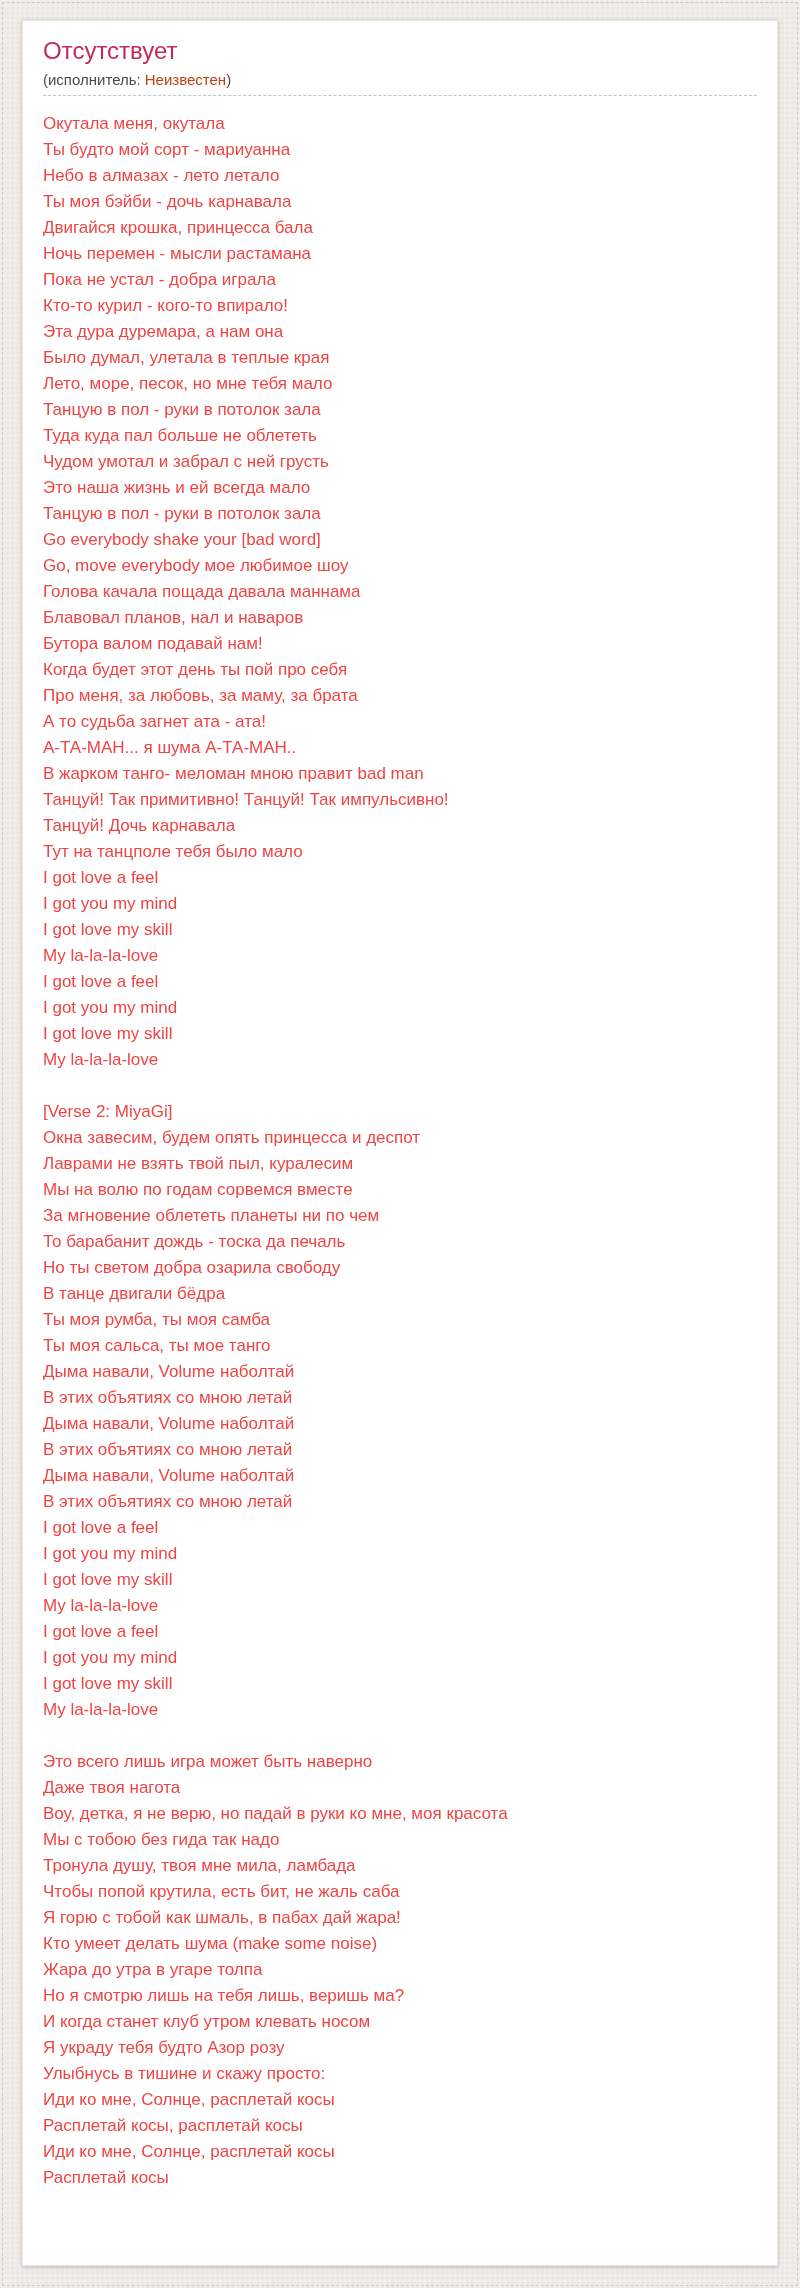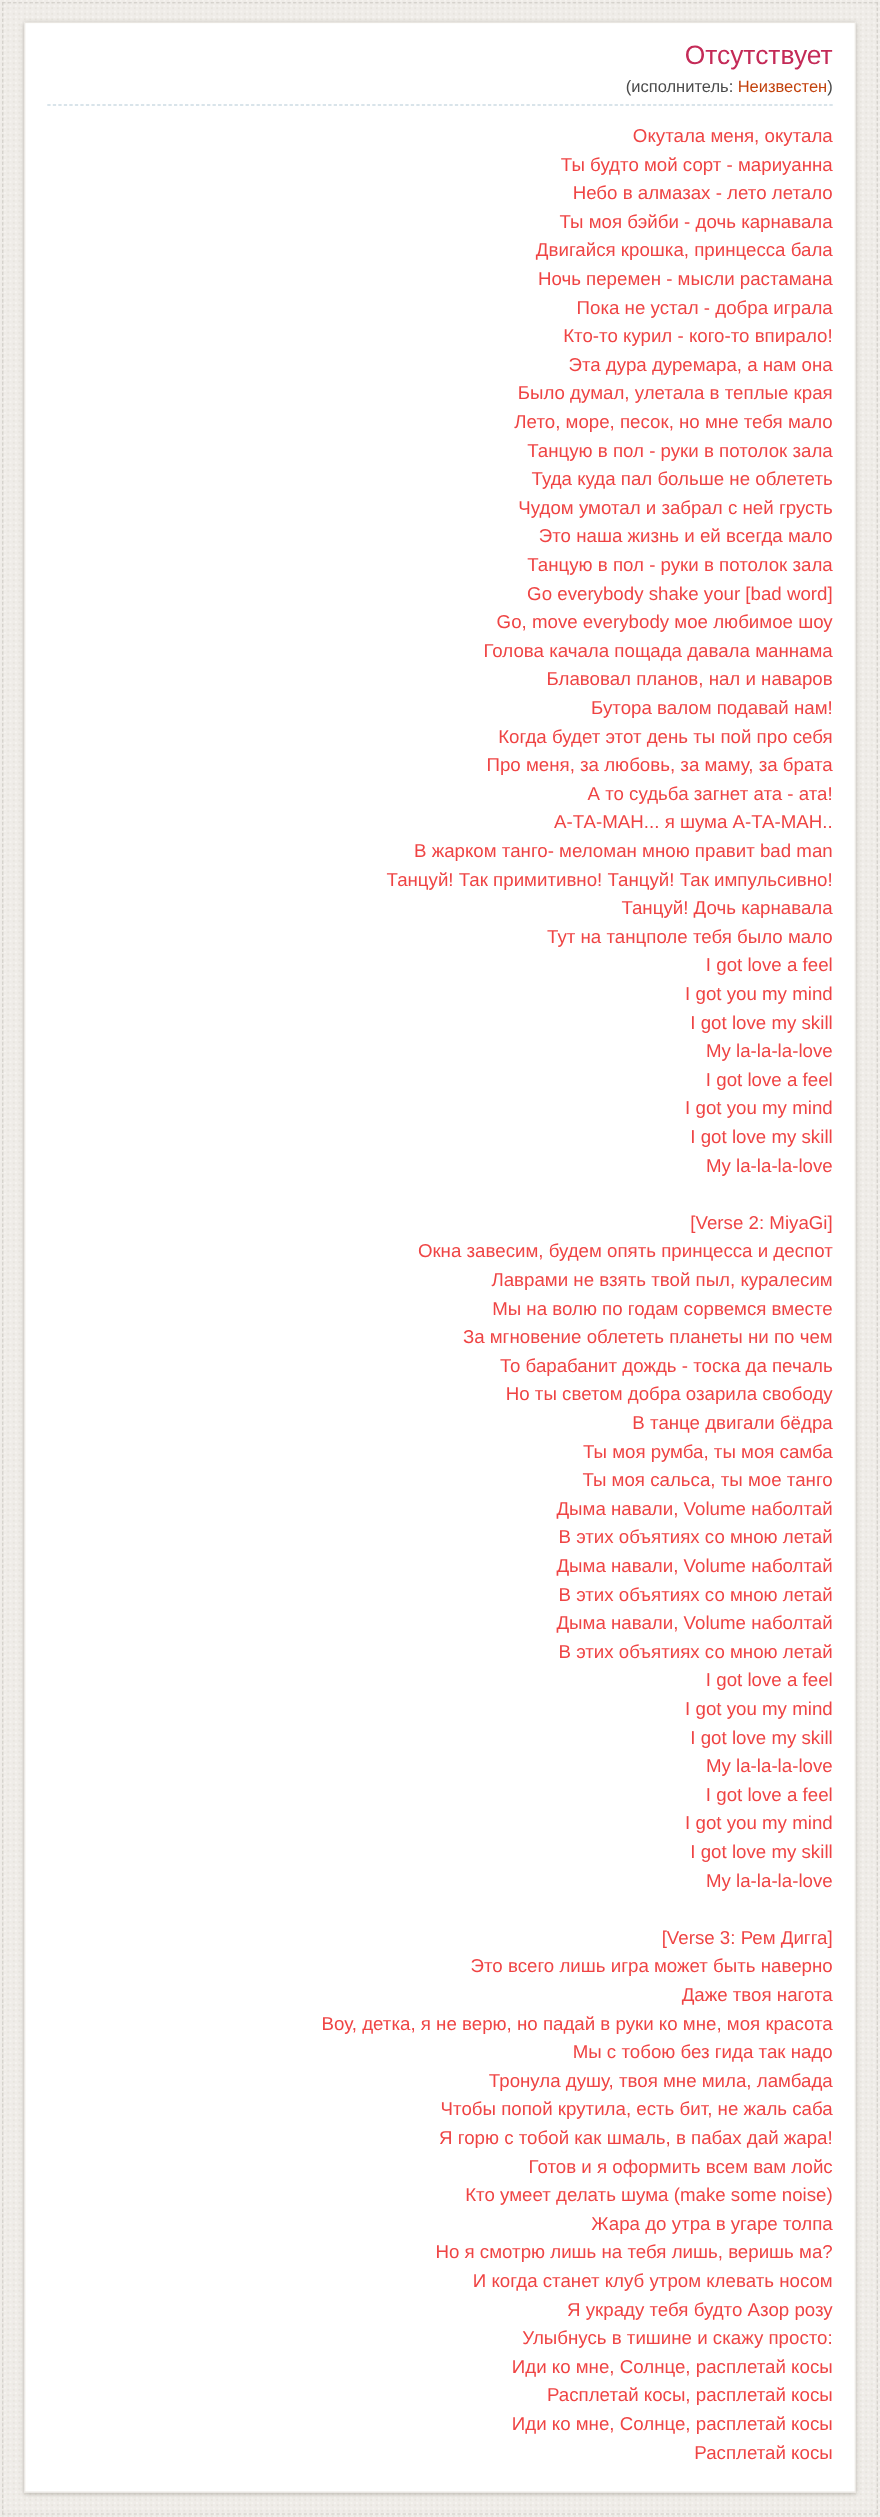--- a/index.html
+++ b/index.html
@@ -29,21 +29,20 @@
     position: absolute;
     left: 22px;
     top: 20px;
     width: 756px;
     height: 2246px;
     box-sizing: border-box;
     background: #ffffff;
     border: 1px solid #e9e6e1;
     box-shadow: 0 1px 4px rgba(120,115,105,0.45);
     padding: 16px 20px 26px 20px;
-    text-align: right;
   }
   .song-title {
     margin: 0;
     font-size: 24px;
     line-height: 28px;
     font-weight: normal;
     color: #c42a57;
   }
   .artist-line {
     margin-top: 5px;
@@ -139,29 +138,27 @@
       <div class="lyric-line">В этих объятиях со мною летай</div>
       <div class="lyric-line">I got love a feel</div>
       <div class="lyric-line">I got you my mind</div>
       <div class="lyric-line">I got love my skill</div>
       <div class="lyric-line">My la-la-la-love</div>
       <div class="lyric-line">I got love a feel</div>
       <div class="lyric-line">I got you my mind</div>
       <div class="lyric-line">I got love my skill</div>
       <div class="lyric-line">My la-la-la-love</div>
       <div class="lyric-line">&nbsp;</div>
-      <div class="lyric-line">[Verse 3: Рем Дигга]</div>
       <div class="lyric-line">Это всего лишь игра может быть наверно</div>
       <div class="lyric-line">Даже твоя нагота</div>
       <div class="lyric-line">Воу, детка, я не верю, но падай в руки ко мне, моя красота</div>
       <div class="lyric-line">Мы с тобою без гида так надо</div>
       <div class="lyric-line">Тронула душу, твоя мне мила, ламбада</div>
       <div class="lyric-line">Чтобы попой крутила, есть бит, не жаль саба</div>
       <div class="lyric-line">Я горю с тобой как шмаль, в пабах дай жара!</div>
-      <div class="lyric-line">Готов и я оформить всем вам лойс</div>
       <div class="lyric-line">Кто умеет делать шума (make some noise)</div>
       <div class="lyric-line">Жара до утра в угаре толпа</div>
       <div class="lyric-line">Но я смотрю лишь на тебя лишь, веришь ма?</div>
       <div class="lyric-line">И когда станет клуб утром клевать носом</div>
       <div class="lyric-line">Я украду тебя будто Азор розу</div>
       <div class="lyric-line">Улыбнусь в тишине и скажу просто:</div>
       <div class="lyric-line">Иди ко мне, Солнце, расплетай косы</div>
       <div class="lyric-line">Расплетай косы, расплетай косы</div>
       <div class="lyric-line">Иди ко мне, Солнце, расплетай косы</div>
       <div class="lyric-line">Расплетай косы</div>

